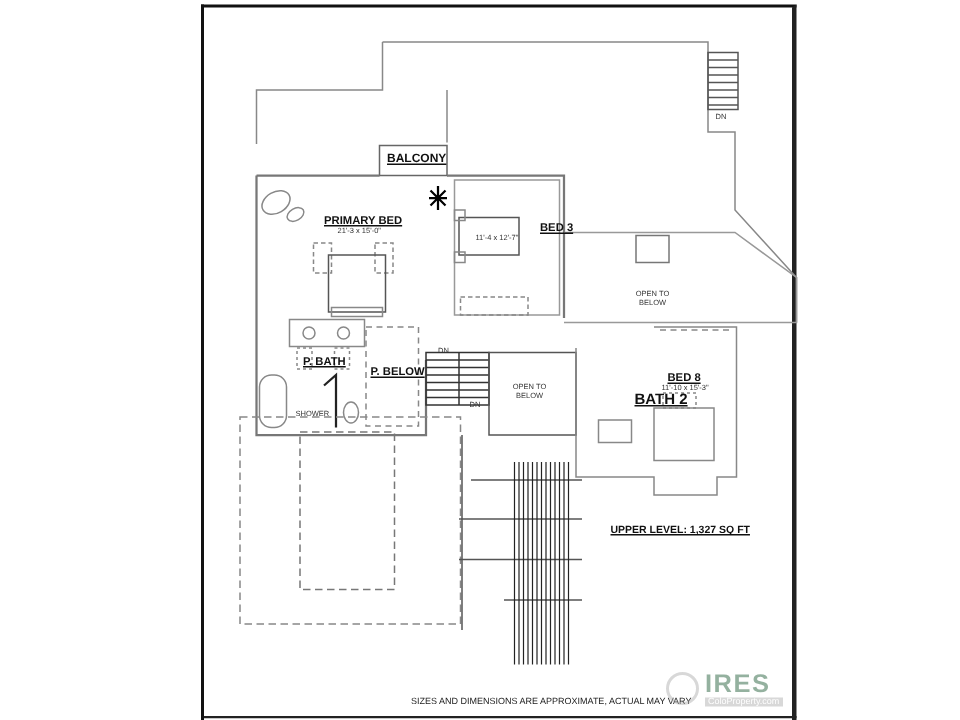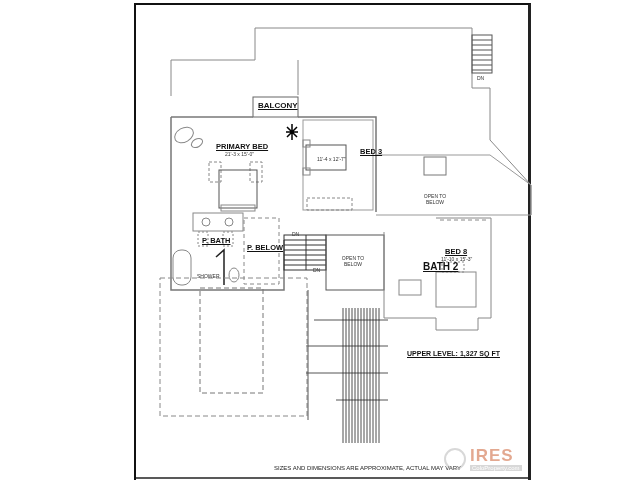--- a/index.html
+++ b/index.html
@@ -6,21 +6,21 @@
     body { width: 640px; height: 480px; position: relative; overflow: hidden; font-family: "Liberation Sans", sans-serif; }
     .sheet { position: absolute; left: 16px; top: 0; width: 640px; height: 480px; background: #fff; }
     .frame { position: absolute; left: 118px; top: 3px; width: 397px; height: 478px; border-left: 2px solid #111; border-top: 2px solid #111; border-right: 3px solid #222; box-sizing: border-box; }
     svg { position: absolute; left: 0; top: 0; }
     .lbl { position: absolute; font-weight: bold; color: #111; text-decoration: underline; white-space: nowrap; }
     .dim { position: absolute; font-size: 5px; color: #333; white-space: nowrap; }
     .note { position: absolute; font-size: 5px; color: #333; white-space: nowrap; text-align: center; }
     .footer { position: absolute; left: 258px; top: 465px; font-size: 6px; color: #222; white-space: nowrap; }
     .watermark { position: absolute; left: 428px; top: 446px; width: 90px; height: 28px; opacity: 0.45; }
     .wm-circle { position: absolute; left: 0; top: 2px; width: 22px; height: 22px; border-radius: 50%; border: 2px solid #aaa; box-sizing: border-box; }
-    .wm-ires { position: absolute; left: 26px; top: 0; font-size: 17px; color: #c2410c; font-weight: bold; letter-spacing: 1px; }
+    .wm-ires { position: absolute; left: 26px; top: 0; font-size: 17px; color: #14532d; font-weight: bold; letter-spacing: 1px; }
     .wm-sub { position: absolute; left: 26px; top: 19px; font-size: 6px; color: #fff; background: #aaa; padding: 0 2px; }
   </style>
 </head>
 <body>
 
 <div class="sheet">
   <div class="frame"></div>
 
   <svg width="640" height="480" viewBox="0 0 640 480">
     <g fill="none" stroke="#888" stroke-width="1">

